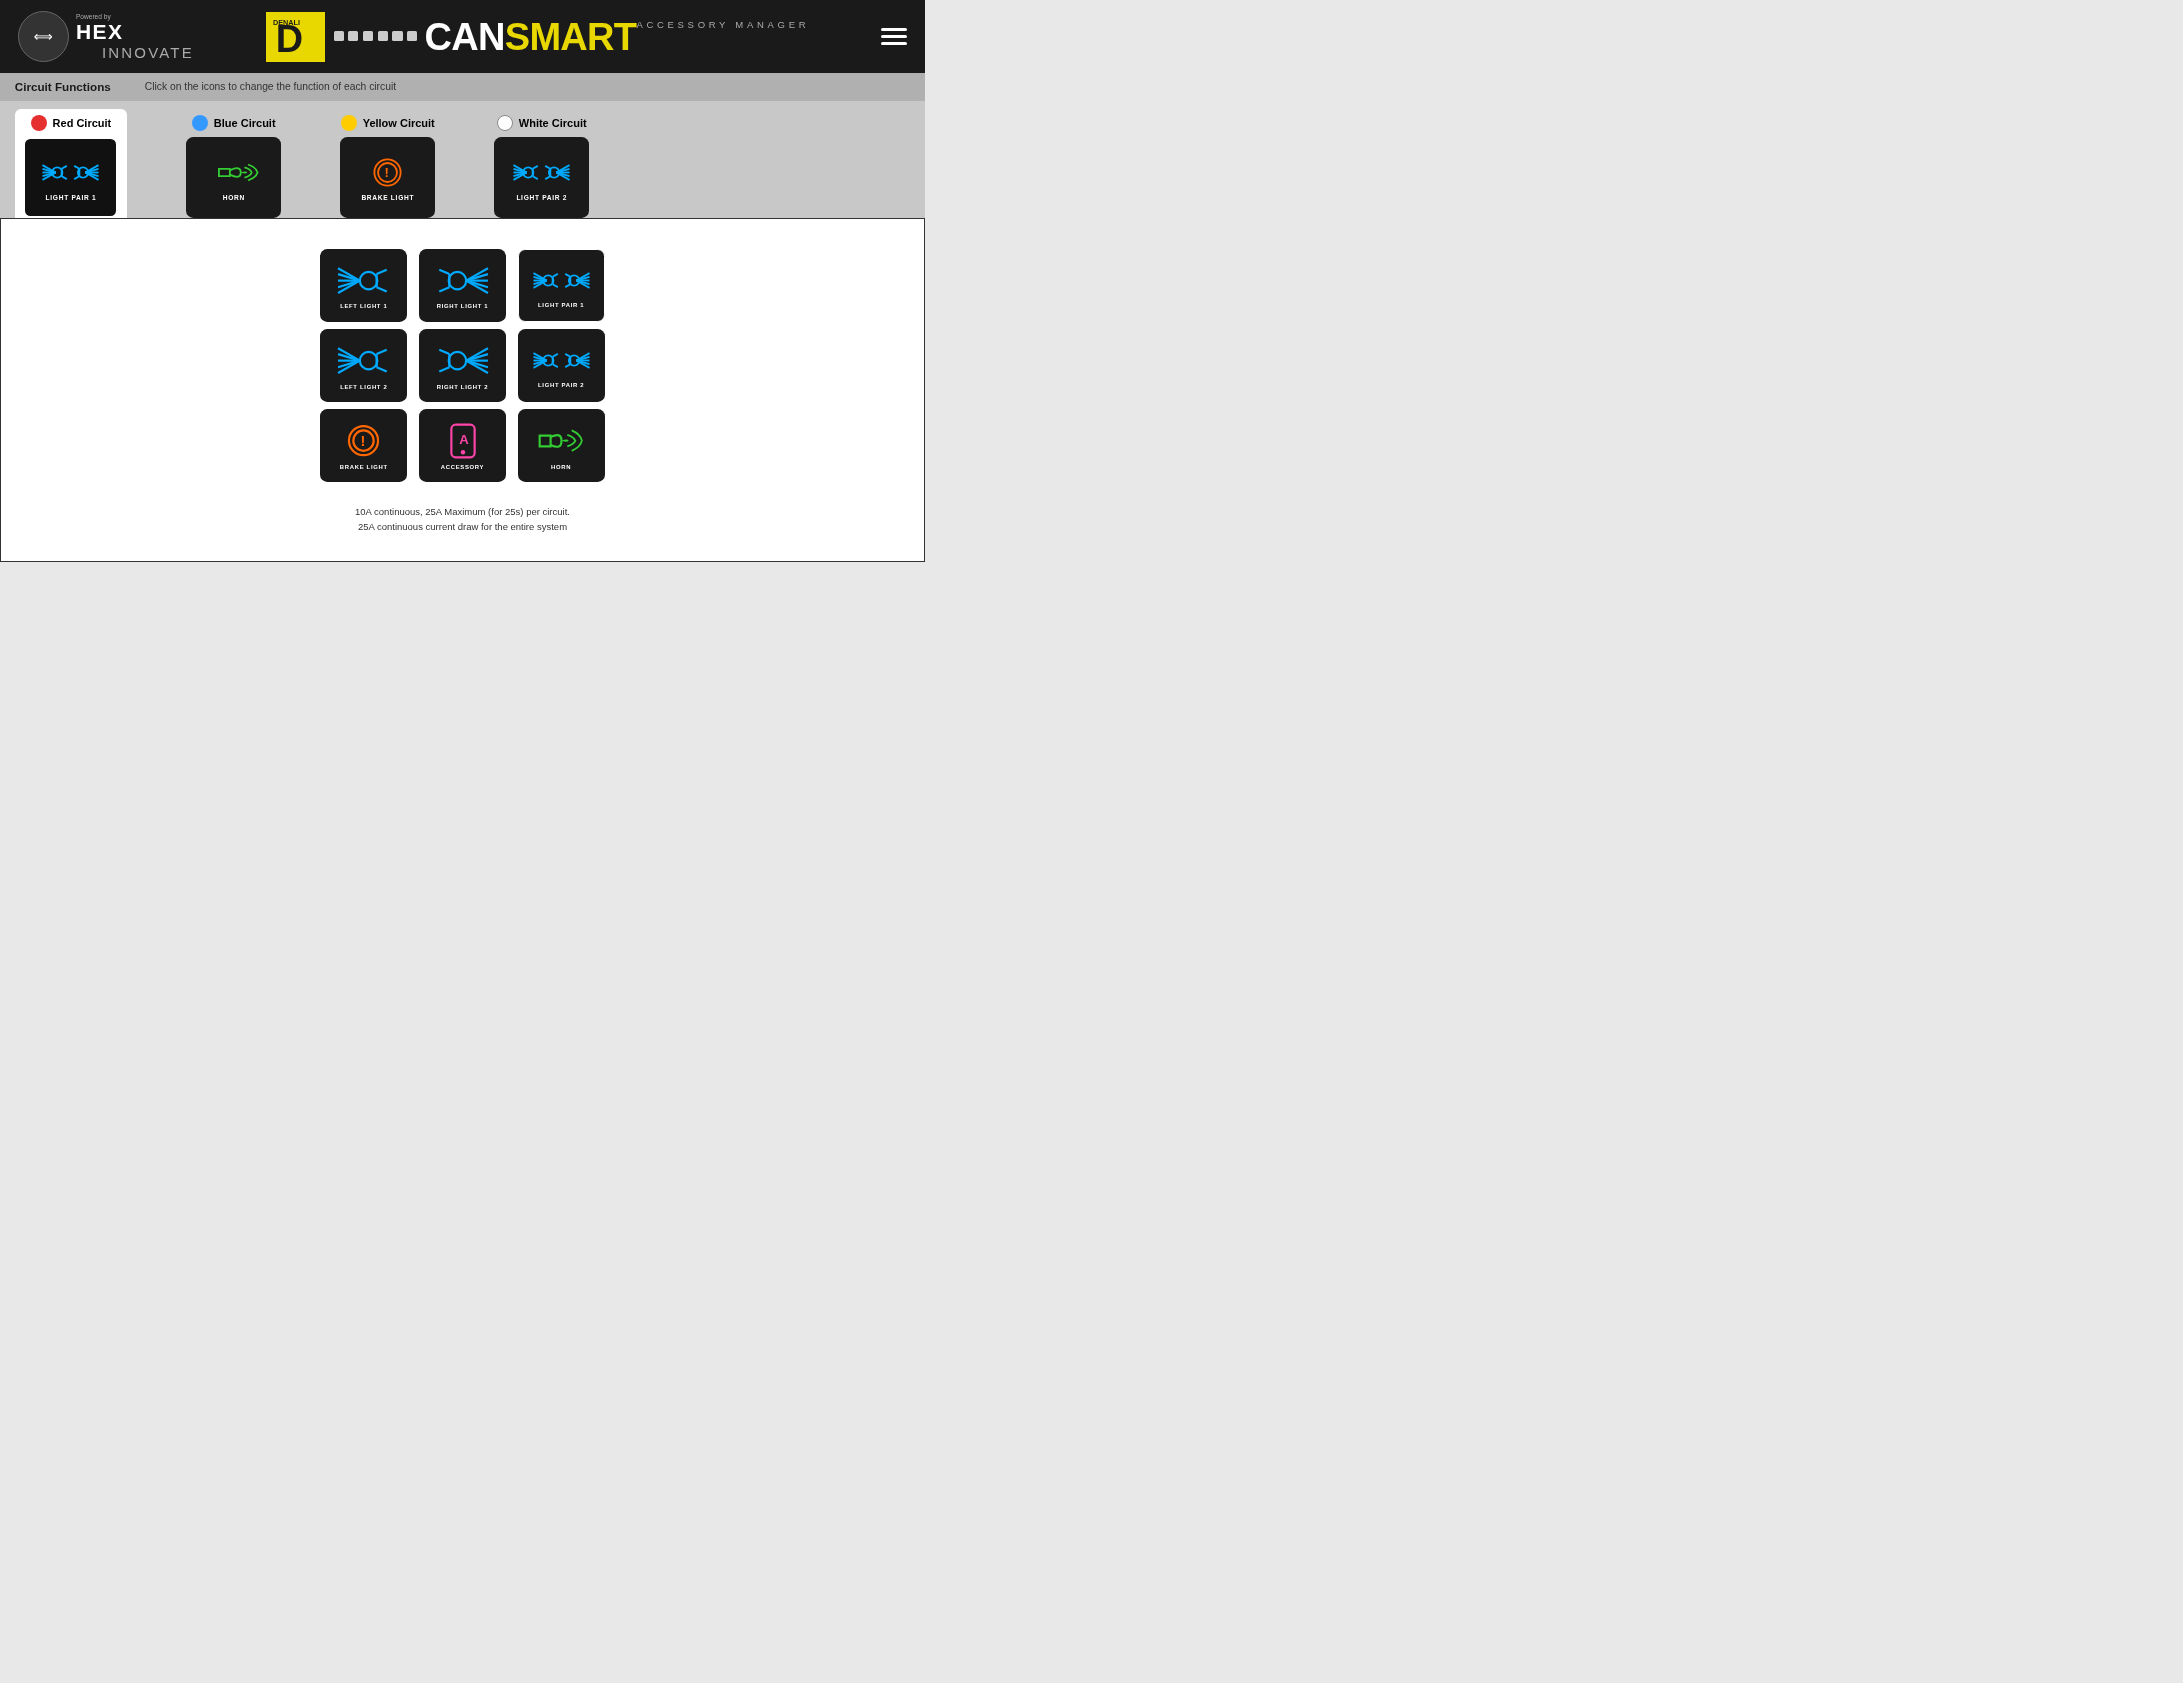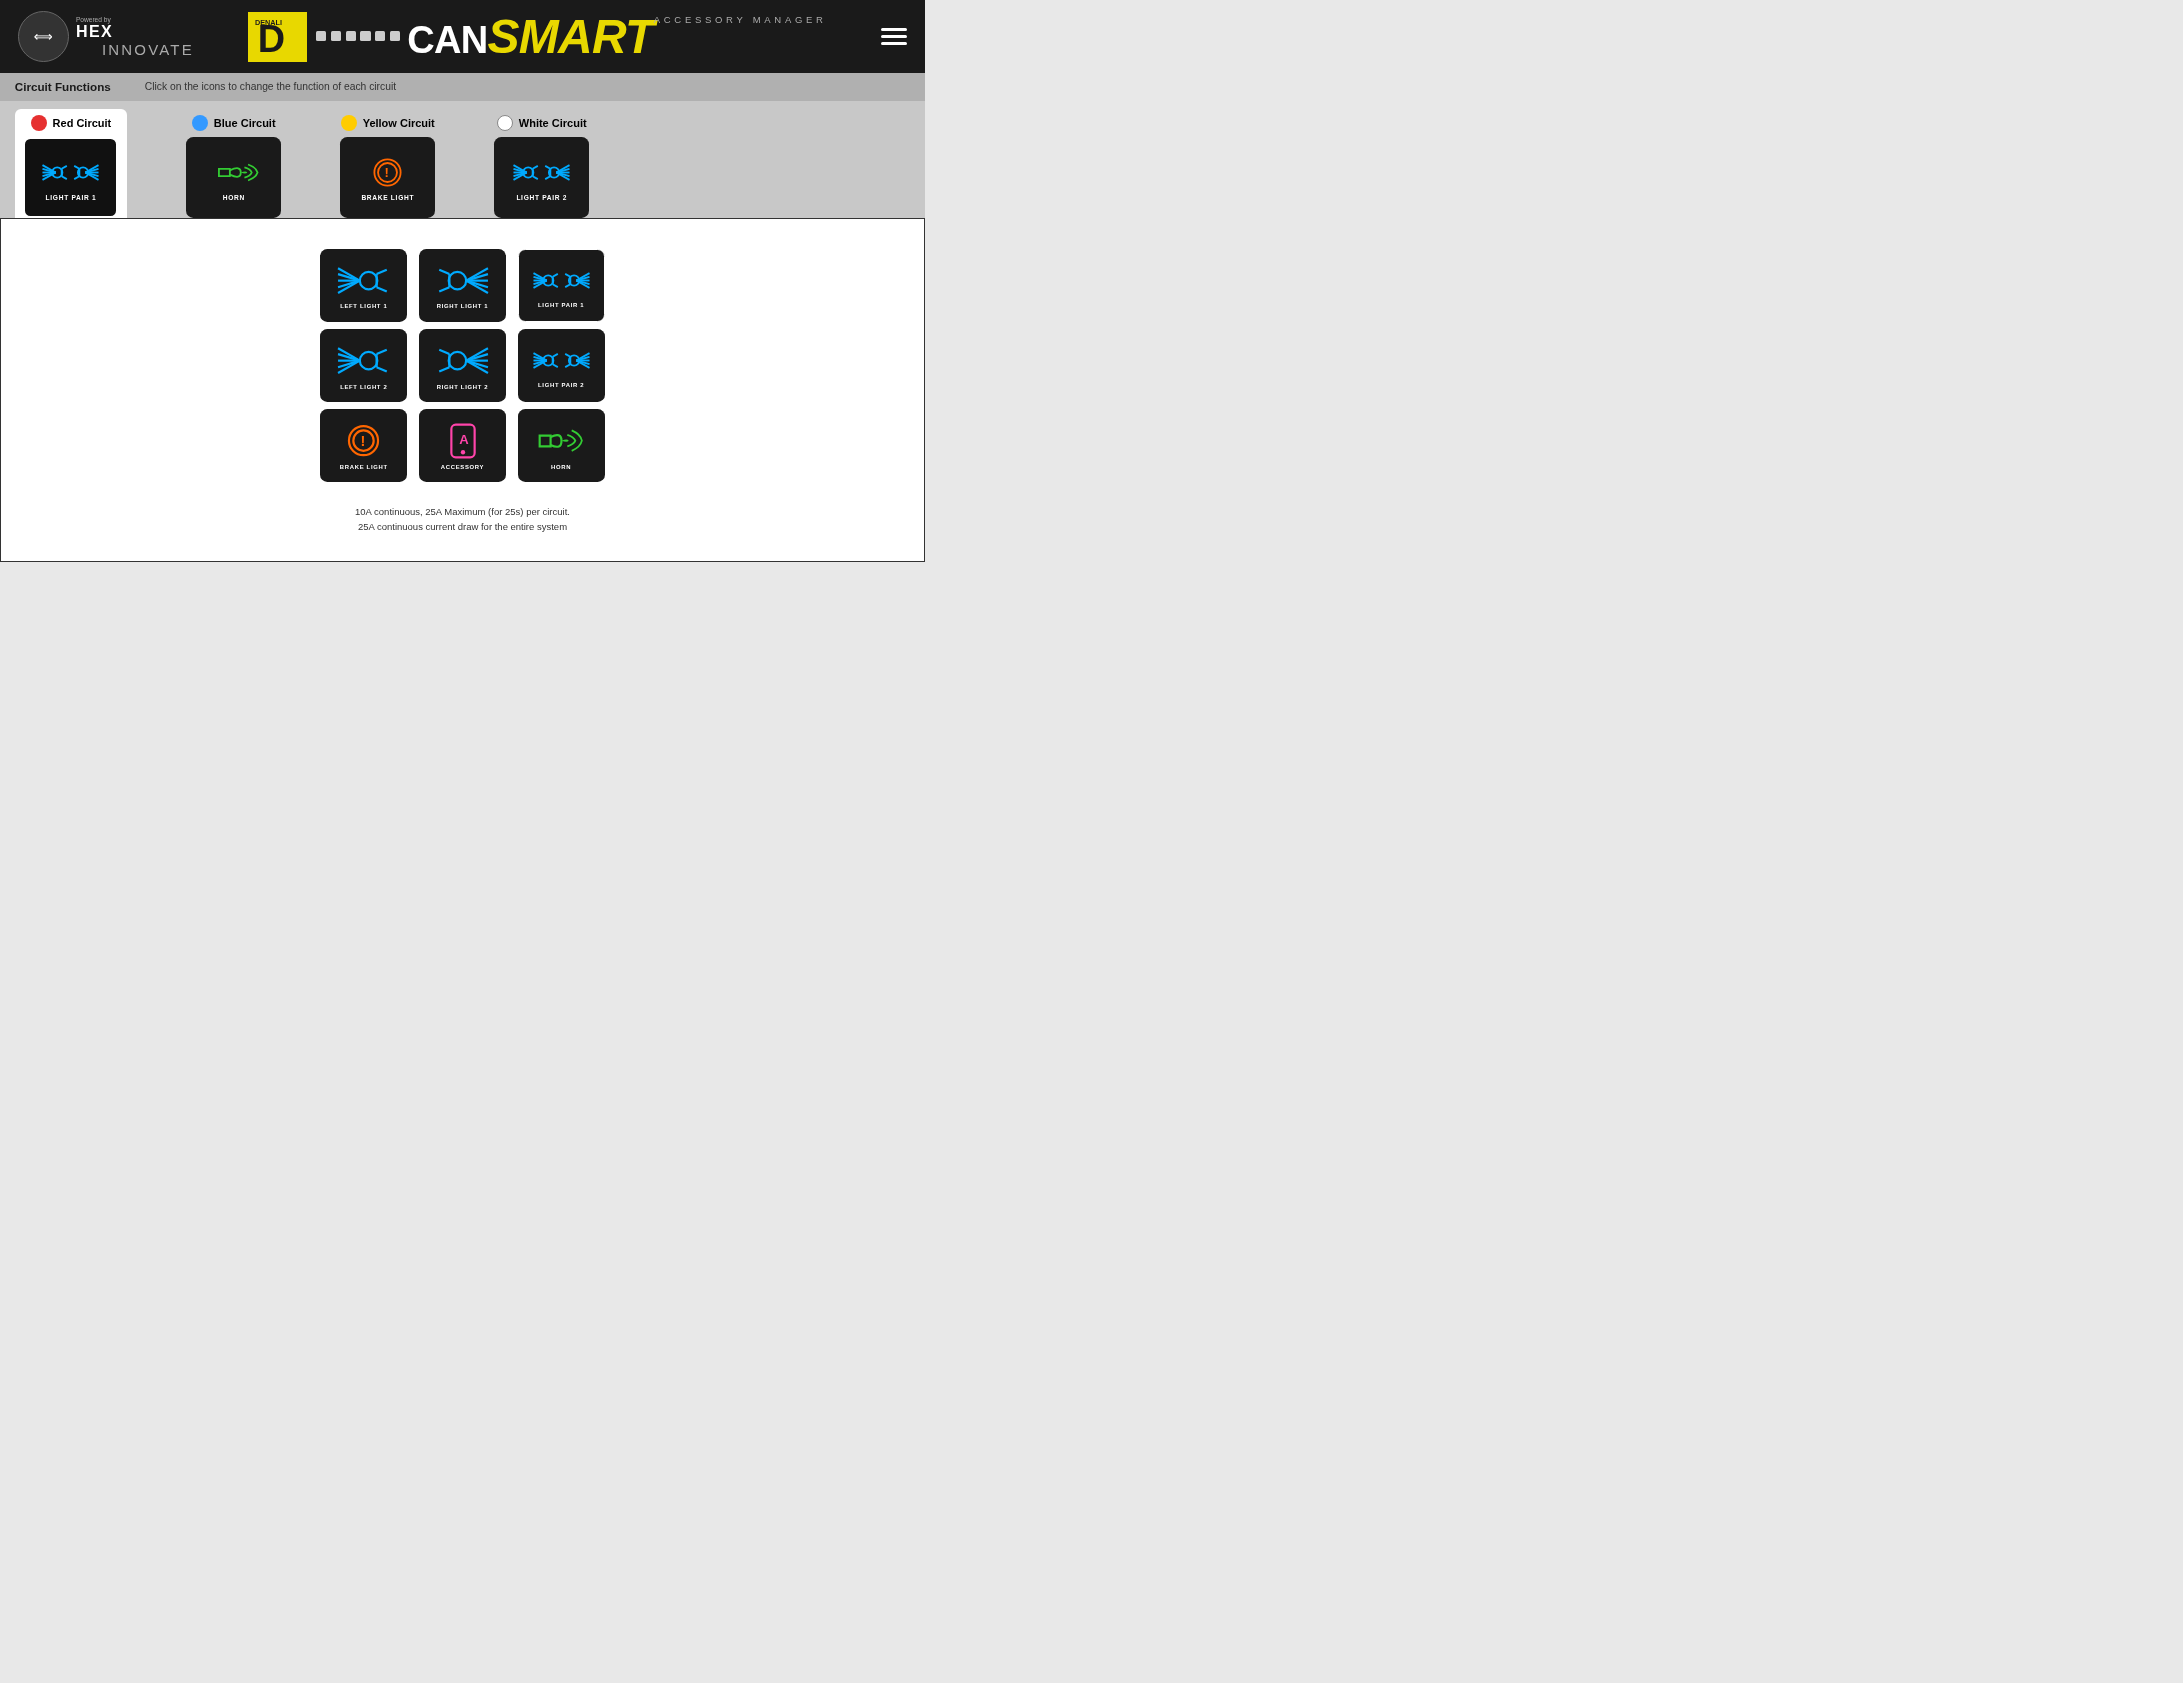--- a/index.html
+++ b/index.html
@@ -245,21 +245,21 @@
 <body>
 
 <div class="header">
   <div class="header-logo-left">
     <div class="hex-logo">
       <div class="hex-arrows">⟺</div>
     </div>
     <div>
       <span class="powered-by">Powered by</span>
       <div style="display:flex;align-items:baseline;gap:2.9px;">
-        <span style="color:white;font-size:16px;font-weight:900;letter-spacing:1.5px;">HEX</span>
+        <span style="color:white;font-size:21px;font-weight:900;letter-spacing:1.5px;">HEX</span>
       </div>
       <div style="color:#aaa;font-size:15px;letter-spacing:2.2px;margin-left:26px;">INNOVATE</div>
     </div>
   </div>
 
   <div class="cansmart-logo">
     <div class="denali-box">
       <svg width="51" height="44" viewBox="0 0 70 60" style="font-size:11px">
         <rect width="70" height="60" fill="#e8d800"></rect>
         <text x="8" y="50" font-size="52" font-weight="900" fill="#1a1a1a" font-family="Arial">D</text>
@@ -272,21 +272,21 @@
           <div class="dot-square" style="background:#ccc;"></div>
           <div class="dot-square" style="background:#ccc;"></div>
           <div class="dot-square" style="background:#ccc;"></div>
           <div class="dot-square" style="background:#ccc;"></div>
           <div class="dot-square" style="background:#ccc;"></div>
           <div class="dot-square" style="background:#ccc;"></div>
         </div>
       </div>
       <div style="display:flex;align-items:baseline;gap:0;line-height:1;">
         <span style="color:white;font-size:38px;font-weight:900;letter-spacing:-0.7px;">CAN</span>
-        <span style="color:#e8d800;font-size:48px;font-weight:900;letter-spacing:-0.7px;font-style:italic;">SMART</span>
+        <span style="color:#e8d800;font-size:38px;font-weight:900;letter-spacing:-0.7px;">SMART</span>
       </div>
       <div style="color:#aaa;font-size:9.5px;letter-spacing:3.7px;margin-top:1.5px;">ACCESSORY MANAGER</div>
     </div>
   </div>
 
   <div class="hamburger-icon">
     <div class="hamburger-line"></div>
     <div class="hamburger-line"></div>
     <div class="hamburger-line"></div>
   </div>

